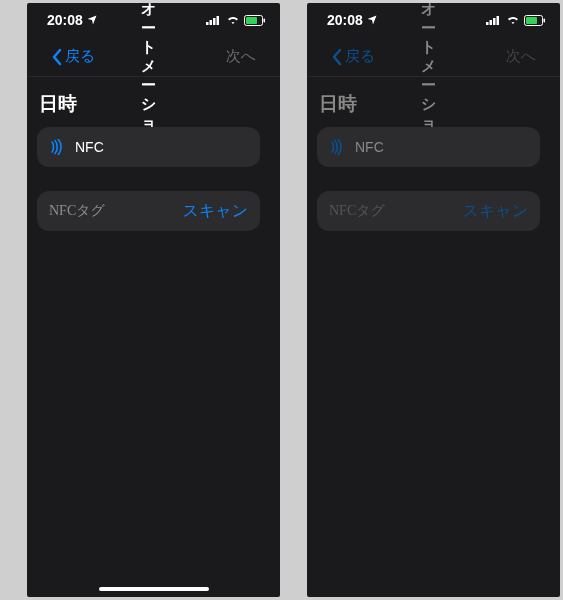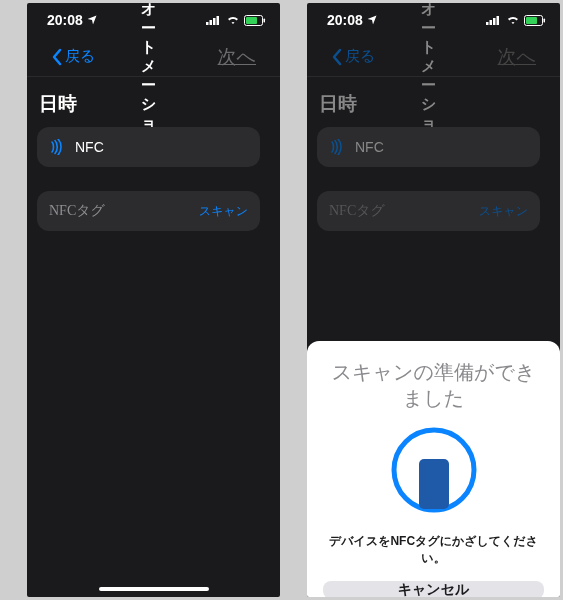--- a/index.html
+++ b/index.html
@@ -53,24 +53,23 @@
     min-width: 50px;
   }
   .nav-back svg { width: 12px; height: 18px; }
   .nav-title {
     color: #fff;
     font-size: 15px;
     font-weight: 700;
   }
   .nav-next {
     color: #6b6b6e;
-    font-size: 19px;
+    font-size: 15px;
     min-width: 50px;
     text-align: right;
-    text-decoration: underline;
   }
   .content { flex: 1; padding: 8px 20px 0 10px; }
   .section-header {
     color: #fff;
     font-size: 19px;
     font-weight: 700;
     padding: 6px 2px 10px 2px;
   }
   .row {
     background: #2c2c2e;
@@ -79,21 +78,21 @@
     display: flex;
     align-items: center;
     padding: 0 12px;
     margin-bottom: 8px;
   }
   .nfc-row { margin-bottom: 24px; }
   .nfc-icon { margin-right: 10px; color: #0a84ff; display: flex; }
   .nfc-icon svg { width: 16px; height: 16px; }
   .row-label { color: #fff; font-size: 14px; flex: 1; }
   .row-label.dim { color: #8e8e93; font-family: Liberation Serif, serif; }
-  .row-action { color: #0a84ff; font-size: 12px; text-align: center; }
+  .row-action { color: #0a84ff; font-size: 16px; text-align: center; }
   .home-indicator {
     position: absolute;
     bottom: 6px;
     left: 50%;
     transform: translateX(-50%);
     width: 110px;
     height: 4px;
     background: #fff;
     border-radius: 3px;
   }
@@ -256,26 +255,13 @@
           </svg>
       </span>
       <span class="row-label">NFC</span>
     </div>
     <div class="row">
       <span class="row-label dim">NFCタグ</span>
       <span class="row-action">スキャン</span>
     </div>
   </div>
 
-  <div class="sheet">
-    <div class="sheet-title">スキャンの準備ができました</div>
-    <div class="nfc-graphic">
-      <svg viewBox="0 0 86 86">
-        <circle cx="43" cy="43" r="40" fill="none" stroke="#0a84ff" stroke-width="5"></circle>
-        <rect x="28" y="32" width="30" height="50" rx="5" fill="#1e5aa8"></rect>
-      </svg>
-    </div>
-    <div class="sheet-msg">デバイスをNFCタグにかざしてください。</div>
-    <div class="cancel-btn">
-      <span>キャンセル</span>
-    </div>
-  </div>
 </div>
 
 </body></html>

